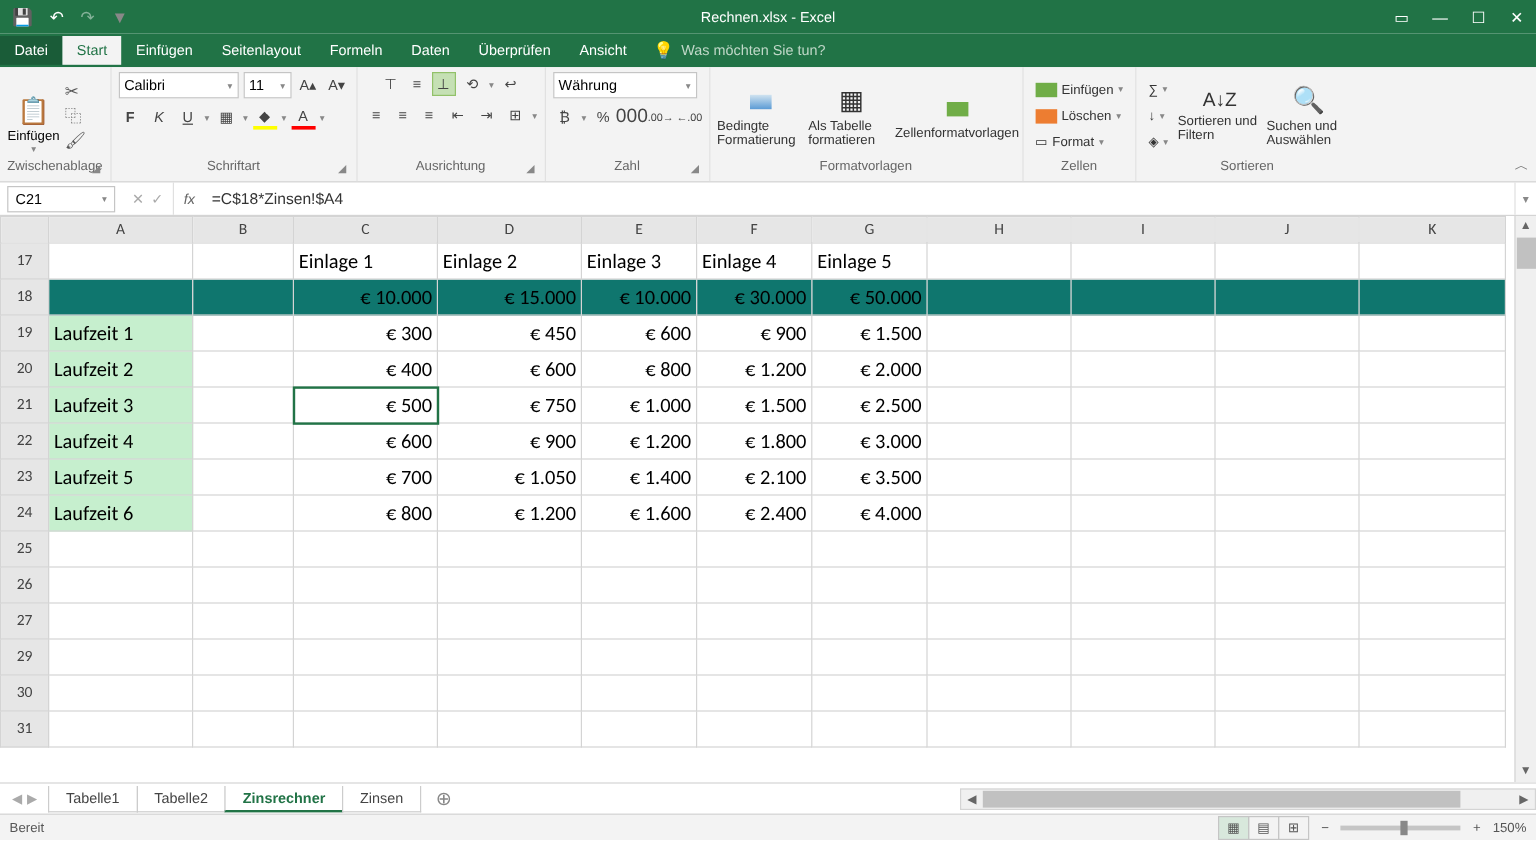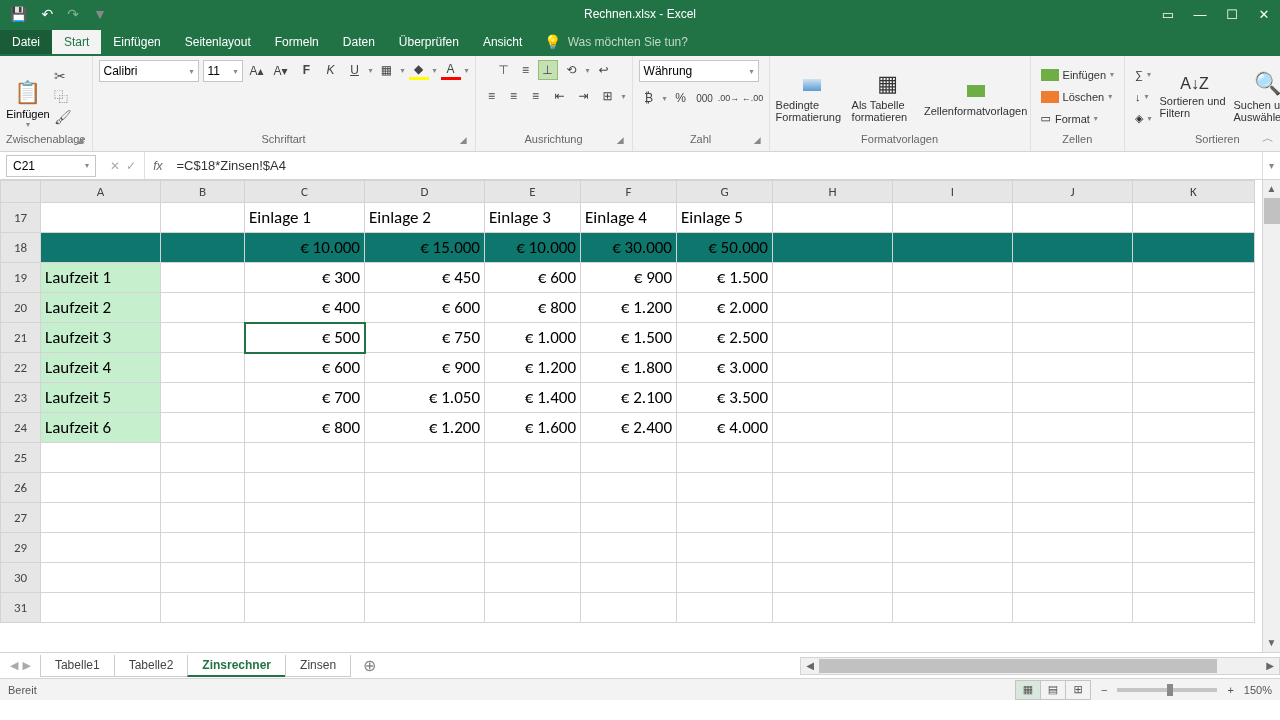--- a/index.html
+++ b/index.html
@@ -145,21 +145,21 @@
       <div class="clip-col">
         <span>✂</span>
         <span>⿻</span>
         <span>🖌</span>
       </div>
     </div>
     <div class="ribbon-label"><span>Zwischenablage</span><span class="ribbon-launcher">◢</span></div>
   </div>
 
   <div class="ribbon-group">
-    <div class="ribbon-content" style="flex-direction:row;gap:6px;align-items:flex-start">
+    <div class="ribbon-content" style="flex-direction:column;gap:6px;align-items:flex-start">
       <div class="font-row">
         <div class="font-name">
             <span>Calibri</span>
             <span class="caret">▾</span>
           </div>
         <div class="font-size">
             <span>11</span>
             <span class="caret">▾</span>
           </div>
         <div class="btn-icon">A▴</div>
@@ -211,21 +211,21 @@
   <div class="ribbon-group">
     <div class="ribbon-content" style="flex-direction:column;gap:6px;align-items:flex-start">
       <div class="num-fmt">
           <span>Währung</span>
           <span class="caret">▾</span>
         </div>
       <div class="font-row">
         <div class="btn-icon">₿</div>
           <span class="caret">▾</span>
         <div class="btn-icon">%</div>
-        <div class="btn-icon" style="font-size:10px">000</div>
+        <div class="btn-icon" style="font-size:16px">000</div>
         <div class="btn-icon" style="font-size:9px">.00→</div>
         <div class="btn-icon" style="font-size:9px">←.00</div>
       </div>
     </div>
     <div class="ribbon-label"><span>Zahl</span><span class="ribbon-launcher">◢</span></div>
   </div>
 
   <div class="ribbon-group">
     <div class="ribbon-content">
       <div class="big-btn">

